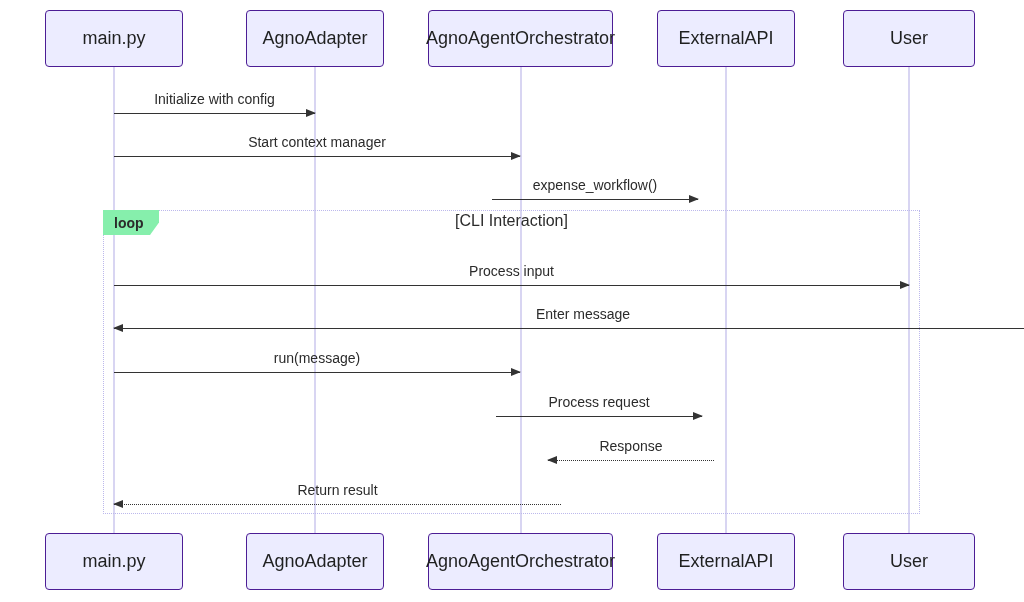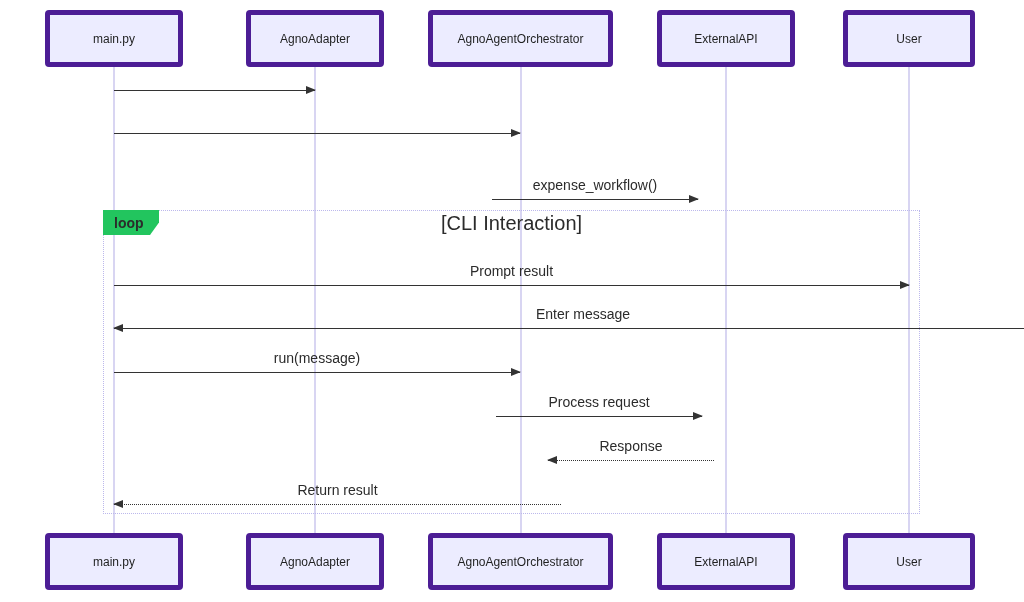--- a/index.html
+++ b/index.html
@@ -2,41 +2,41 @@
 <html><head>
 <meta charset="utf-8">
 <style>
   html,body { margin:0; padding:0; background:#ffffff; }
   .canvas {
     position:relative; width:1024px; height:602px; background:#ffffff;
     font-family:"Liberation Sans", sans-serif; overflow:hidden;
   }
   .actor {
     position:absolute; height:57px; box-sizing:border-box;
-    background:#ECECFF; border:5px solid #4c1d95; border-radius:4px;
+    background:#ECECFF; border:1px solid #4c1d95; border-radius:4px;
     display:flex; align-items:center; justify-content:center;
-    font-size:12px; color:#1f2020; white-space:nowrap;
+    font-size:18px; color:#1f2020; white-space:nowrap;
   }
   .lifeline {
     position:absolute; top:67px; height:466px; width:1.5px; background:#d8d5f2;
   }
   .loop-frame {
     position:absolute; left:103px; top:210px; width:817px; height:304px;
     box-sizing:border-box; border:1.5px dotted #bcb8ec; background:transparent;
   }
   .loop-tab {
     position:absolute; left:103px; top:210px; width:56px; height:25px;
-    background:#22c55e; box-sizing:border-box;
+    background:#86efac; box-sizing:border-box;
     clip-path: polygon(0 0, 100% 0, 100% 50%, 84% 100%, 0 100%);
     display:flex; align-items:center; padding-left:11px;
     font-size:14px; font-weight:bold; color:#2b2b2b;
   }
   .loop-condition {
     position:absolute; left:103px; top:212px; width:817px;
-    text-align:center; font-size:20px; color:#2b2b2b; font-weight:500;
+    text-align:center; font-size:16px; color:#2b2b2b; font-weight:500;
   }
   .message { position:absolute; color:#2b2b2b; }
   .msg-label {
     display:block; text-align:center; font-size:14px; line-height:18px;
     margin-bottom:5px; white-space:nowrap; color:#2b2b2b;
   }
   .msg-line { position:relative; height:0; border-top:1.5px solid #333333; }
   .message.dashed .msg-line { border-top:1.8px dotted #333333; }
   .msg-line .head { position:absolute; width:0; height:0; }
   .dir-right .msg-line .head {
@@ -93,40 +93,42 @@
     <span>AgnoAgentOrchestrator</span>
   </div>
   <div class="actor" style="left:657px; top:533px; width:138px;">
     <span>ExternalAPI</span>
   </div>
   <div class="actor" style="left:843px; top:533px; width:132px;">
     <span>User</span>
   </div>
 
   <div class="message dir-right" style="left:114px; top:90px;  width:201px;">
+    <span class="msg-label">Initialize with config</span>
     <div class="msg-line">
         <span class="head"></span>
       </div>
   </div>
 
   <div class="message dir-right" style="left:114px; top:133px; width:406px;">
+    <span class="msg-label">Start context manager</span>
     <div class="msg-line">
         <span class="head"></span>
       </div>
   </div>
 
   <div class="message dir-right" style="left:492px; top:176px; width:206px;">
     <span class="msg-label">expense_workflow()</span>
     <div class="msg-line">
         <span class="head"></span>
       </div>
   </div>
 
   <div class="message dir-right" style="left:114px; top:262px; width:795px;">
-    <span class="msg-label">Prompt result</span>
+    <span class="msg-label">Process input</span>
     <div class="msg-line">
         <span class="head"></span>
       </div>
   </div>
 
   <div class="message dir-left" style="left:114px; top:305px; width:938px;">
     <span class="msg-label">Enter message</span>
     <div class="msg-line">
         <span class="head"></span>
       </div>

